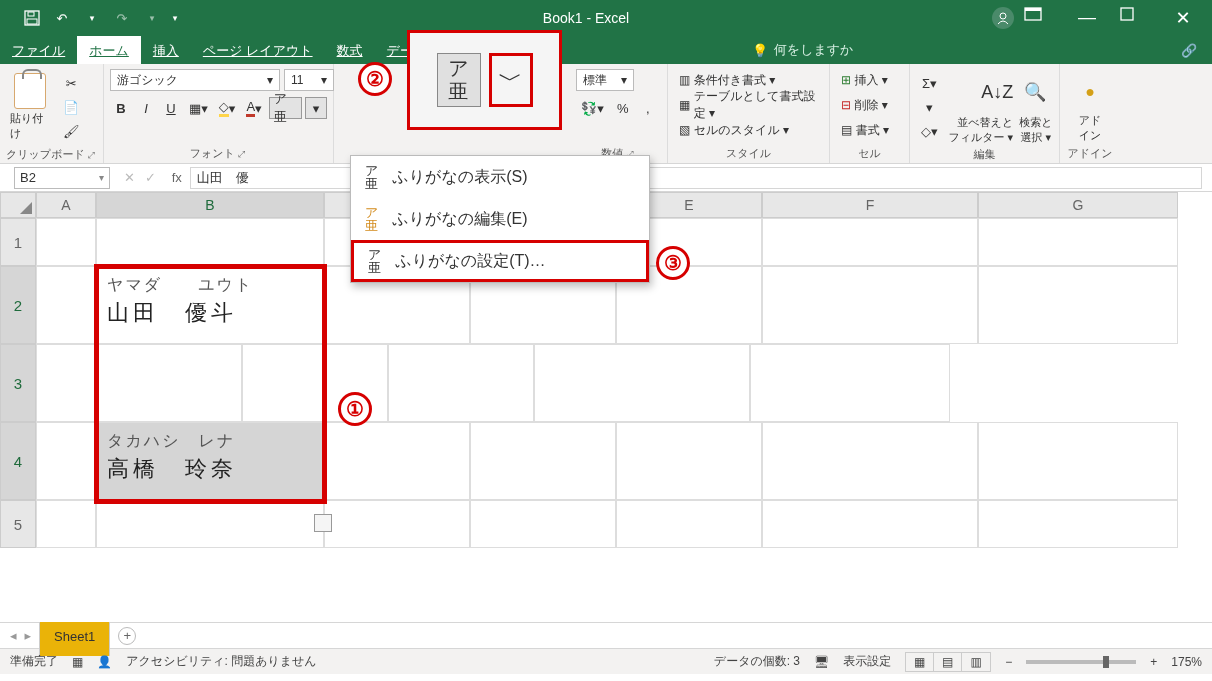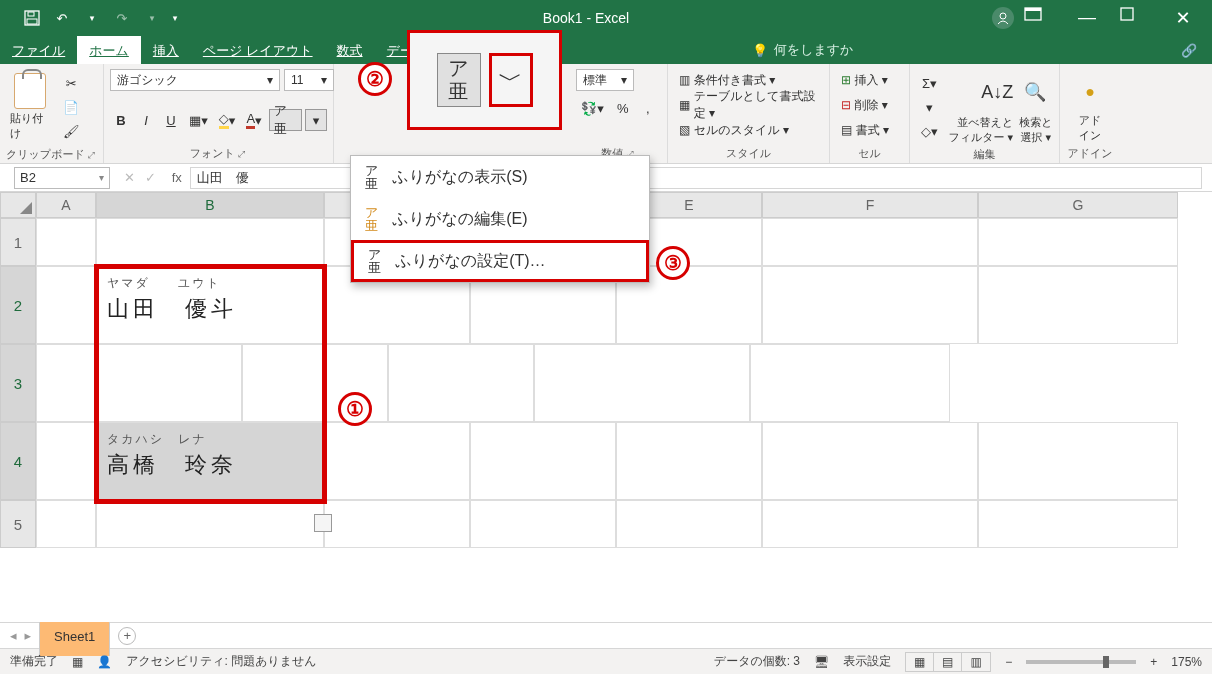--- a/index.html
+++ b/index.html
@@ -59,30 +59,30 @@
   .corner { width:36px; border:1px solid #ccc; background:#e7e7e7; position:relative; }
   .corner::after { content:""; position:absolute; right:3px; bottom:3px; border:6px solid transparent; border-right-color:#888; border-bottom-color:#888; }
   .ch { border:1px solid #ccc; background:#e7e7e7; text-align:center; font-size:14px; color:#666; display:flex; align-items:center; justify-content:center; }
   .chA { width:60px; } .chB { width:228px; } .chC { width:146px; } .chD { width:146px; } .chE { width:146px; } .chF { width:216px; } .chG { width:200px; }
   .row { display:flex; }
   .rh { width:36px; border:1px solid #ccc; background:#e7e7e7; text-align:center; font-size:15px; color:#666; display:flex; align-items:center; justify-content:center; }
   .cell { border:1px solid #ddd; }
   .r1 { height:48px; } .r5 { height:48px; }
   .rBig { height:78px; }
   .name-furi { padding:8px 10px 6px 10px; }
-  .furi { font-size:12px; color:#555; letter-spacing:2px; }
+  .furi { font-size:16px; color:#555; letter-spacing:2px; }
   .kanji { font-size:22px; color:#222; letter-spacing:4px; margin-top:2px; }
   .sel-border { position:absolute; border:5px solid #d60000; pointer-events:none; }
   .green-border { position:absolute; border:2px solid #107c41; pointer-events:none; }
   .sel-shade { background:#d5d5d5; }
   .paste-opt { position:absolute; left:314px; top:322px; width:18px; height:18px; border:1px solid #999; background:#f5f5f5; }
 
   
   .sheetbar { height:26px; border-top:1px solid #d6d6d6; display:flex; align-items:center; padding-left:10px; gap:8px; font-size:13px; }
-  .sheet-tab { padding:12px 14px; border:1px solid #ccc; border-bottom:none; background:#fdba74; }
+  .sheet-tab { padding:12px 14px; border:1px solid #ccc; border-bottom:none; background:#eab308; }
   .addsheet { width:18px; height:18px; border:1px solid #bbb; border-radius:50%; display:flex; align-items:center; justify-content:center; color:#666; }
 
   
   .statusbar { height:26px; background:#f3f2f1; border-top:1px solid #d6d6d6; display:flex; align-items:center; font-size:12px; color:#444; padding:0 10px; gap:14px; }
   .statusbar .spacer { flex:1; }
   .viewbtns { display:flex; border:1px solid #ccc; }
   .viewbtn { width:28px; height:18px; border-right:1px solid #ccc; display:flex; align-items:center; justify-content:center; }
   .zoom-slider { width:110px; height:4px; background:#bbb; position:relative; }
   .zoom-slider::after { content:""; position:absolute; left:70%; top:-4px; width:6px; height:12px; background:#666; }
 </style>
@@ -155,21 +155,21 @@
       <div class="stacked">
         <div class="rbtn">✂</div>
         <div class="rbtn">📄</div>
         <div class="rbtn">🖌</div>
       </div>
     </div>
     <div class="group-label"><span>クリップボード</span> <span class="launcher">⤢</span></div>
   </div>
 
   <div class="group" style="width:230px">
-    <div class="group-body" style="flex-direction:column;align-items:flex-start;gap:18px">
+    <div class="group-body" style="flex-direction:column;align-items:flex-start;gap:6px">
       <div style="display:flex;gap:4px">
         <div class="font-name">
             <span>游ゴシック</span>
             <span>▾</span>
           </div>
         <div class="font-size">
             <span>11</span>
             <span>▾</span>
           </div>
       </div>

